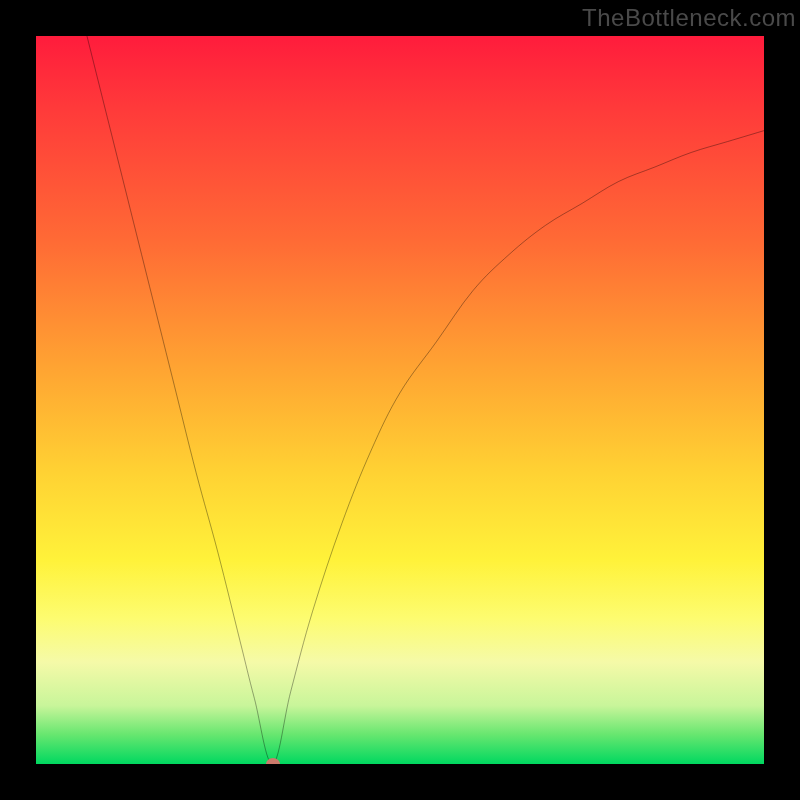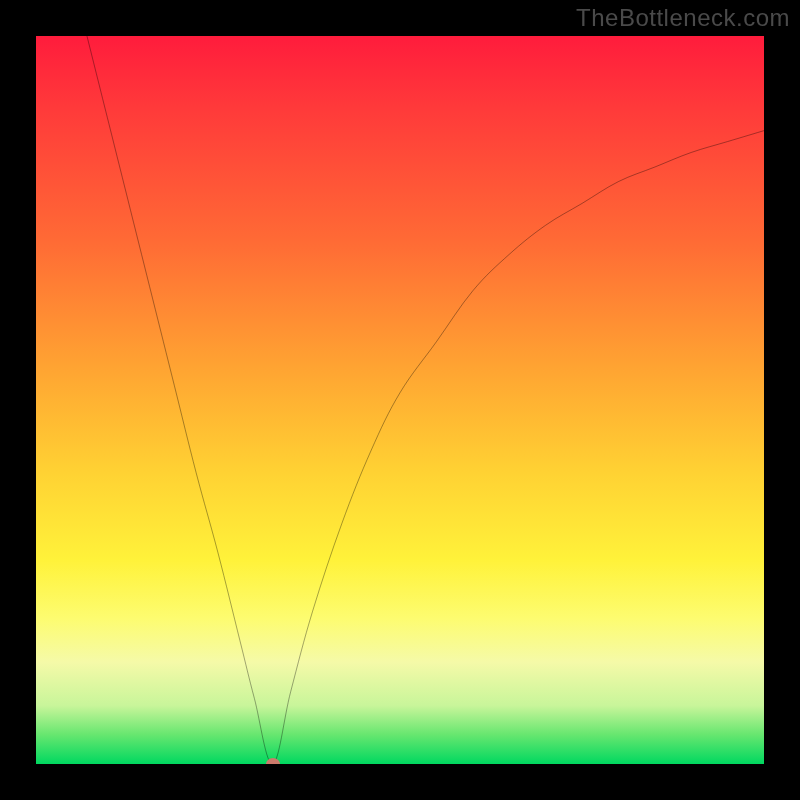--- a/index.html
+++ b/index.html
@@ -13,21 +13,21 @@
   }
   .frame {
     position: relative;
     width: 800px;
     height: 800px;
     background: #000;
   }
   .watermark {
     position: absolute;
     top: 4px;
-    right: 10px;
+    right: 4px;
     color: #4a4a4a;
     font-size: 24px;
     font-weight: 400;
     letter-spacing: 0.5px;
     z-index: 30;
   }
   .plot-area {
     position: absolute;
     left: 36px;
     top: 36px;

